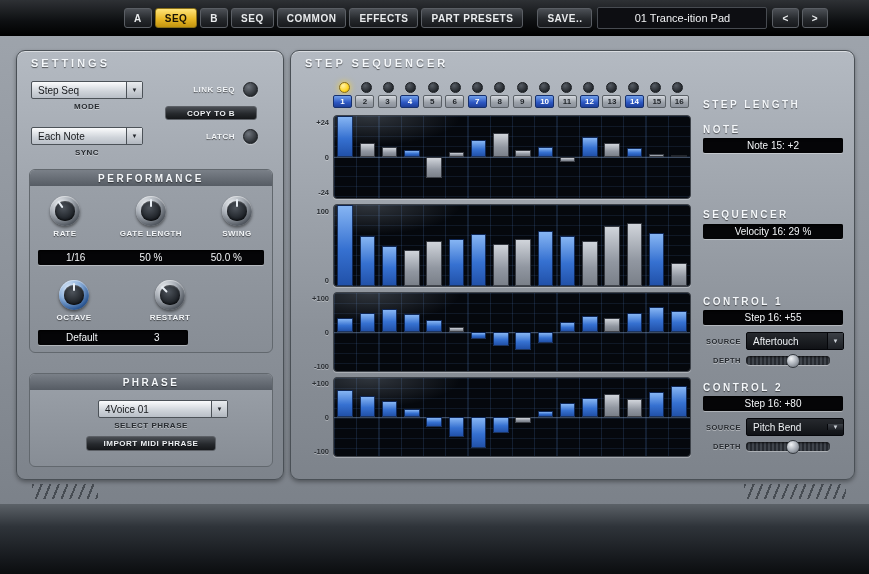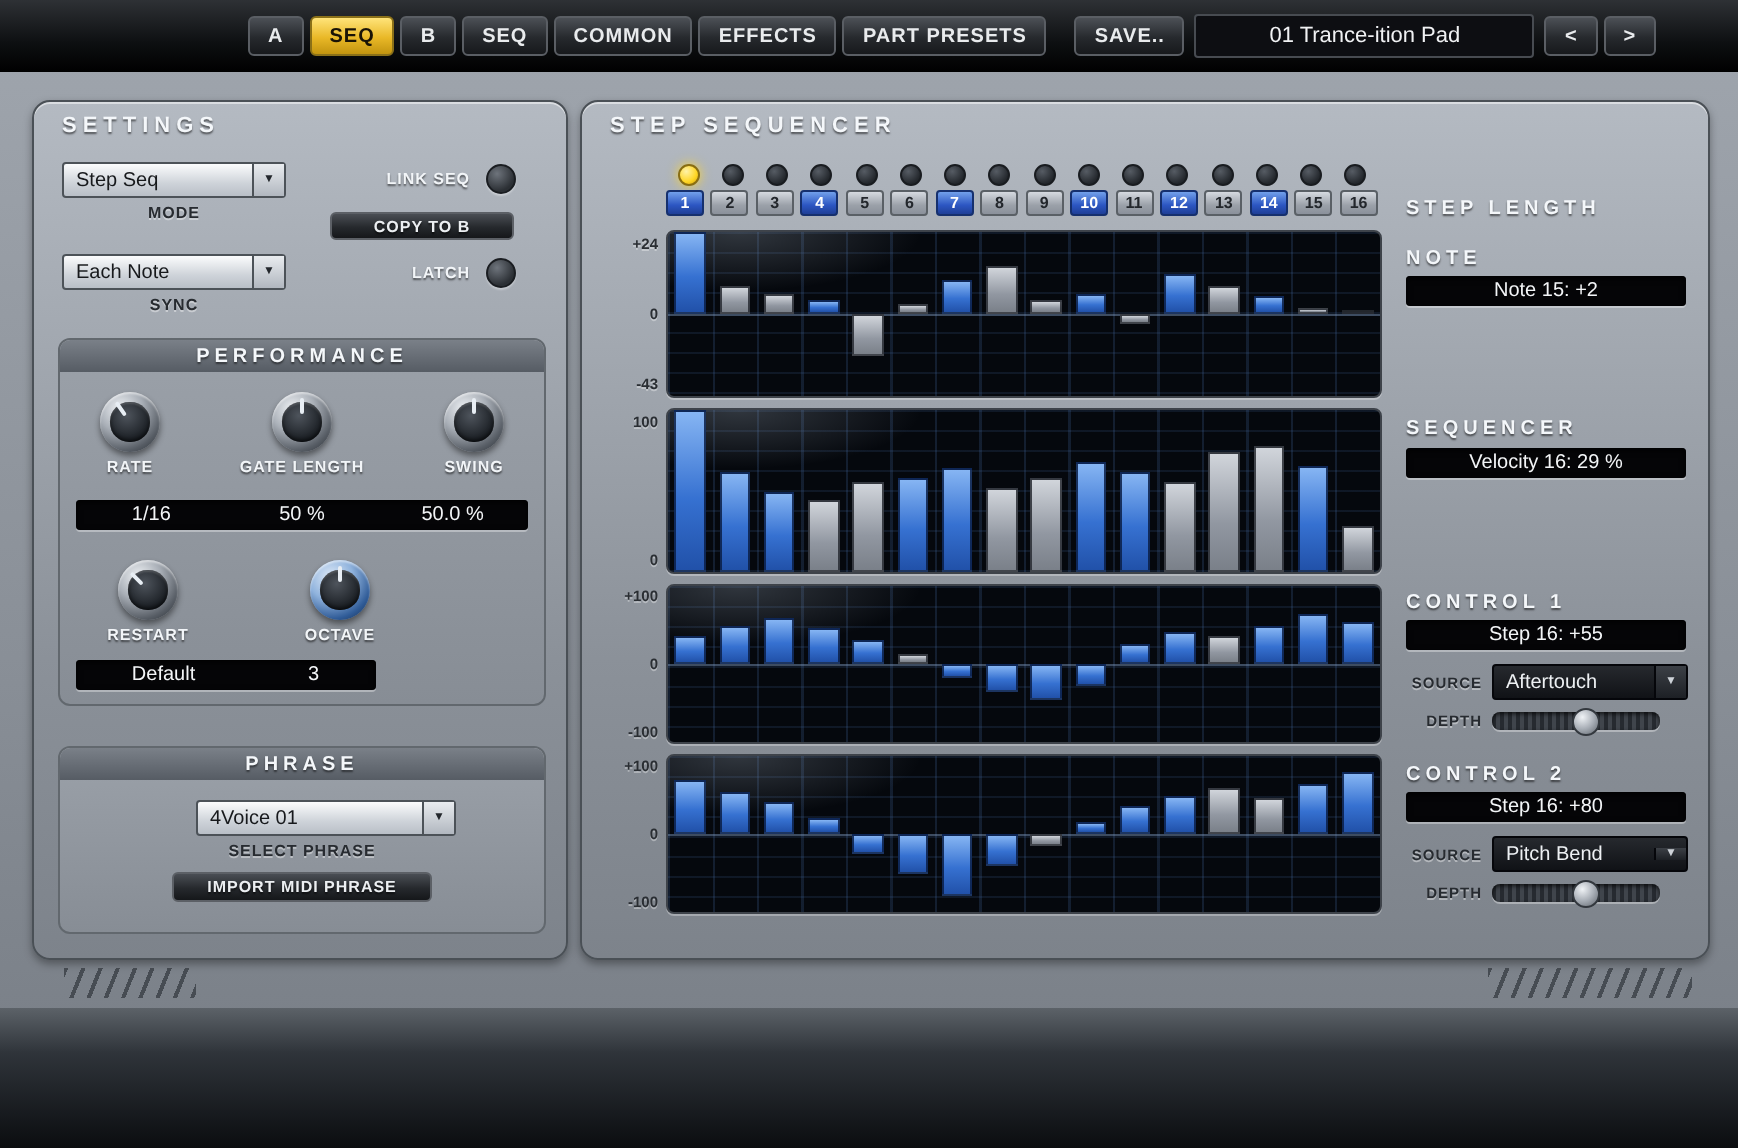--- a/index.html
+++ b/index.html
@@ -174,32 +174,32 @@
       </div>
 
       <div class="lcd" style="left:8px;top:80px;width:226px;height:15px;">
         <span style="flex:1;">1/16</span>
         <span style="flex:1;">50 %</span>
         <span style="flex:1;">50.0 %</span>
       </div>
 
       <div style="position:absolute;left:12px;top:110px;width:160px;display:flex;justify-content:space-between;">
         <div class="kcell" style="width:64px;">
+          <div class="knob k30 blue" style="--a:0deg;">
+              <div class="cap"></div>
+              <div class="pointer"></div>
+            </div>
+          <div class="lbl-w">OCTAVE</div>
+        </div>
+        <div class="kcell" style="width:64px;">
           <div class="knob k30" style="--a:-45deg;">
               <div class="cap"></div>
               <div class="pointer"></div>
             </div>
           <div class="lbl-w">RESTART</div>
-        </div>
-        <div class="kcell" style="width:64px;">
-          <div class="knob k30 blue" style="--a:0deg;">
-              <div class="cap"></div>
-              <div class="pointer"></div>
-            </div>
-          <div class="lbl-w">OCTAVE</div>
         </div>
       </div>
 
       <div class="lcd" style="left:8px;top:160px;width:150px;height:15px;">
         <span style="flex:1.4;">Default</span>
         <span style="flex:1;">3</span>
       </div>
     </div>
 
     <div class="subpanel" style="left:12px;top:322px;width:242px;height:92px;">
@@ -250,21 +250,21 @@
         <div class="step-btn">13</div>
         <div class="step-btn on">14</div>
         <div class="step-btn">15</div>
         <div class="step-btn">16</div>
       </div>
 
     <div class="graph-row" style="left:16px;top:64px;height:84px;">
       <div class="gutter">
           <span class="tick" style="top: 8%;">+24</span>
           <span class="tick" style="top: 50%;">0</span>
-          <span class="tick" style="top: 92%;">-43</span>
+          <span class="tick" style="top: 92%;">-24</span>
         </div>
       <div class="plot">
           <div class="zero" style="top: 50%;"></div>
           <div class="bar b" style="left: 0.9375%; width: 4.375%; top: 0%; height: 50%;"></div>
           <div class="bar g" style="left: 7.1875%; width: 4.375%; top: 33.3333%; height: 16.6667%;"></div>
           <div class="bar g" style="left: 13.4375%; width: 4.375%; top: 37.5%; height: 12.5%;"></div>
           <div class="bar b" style="left: 19.6875%; width: 4.375%; top: 41.6667%; height: 8.33333%;"></div>
           <div class="bar g" style="left: 25.9375%; width: 4.375%; top: 50%; height: 25%;"></div>
           <div class="bar g" style="left: 32.1875%; width: 4.375%; top: 43.75%; height: 6.25%;"></div>
           <div class="bar b" style="left: 38.4375%; width: 4.375%; top: 29.1667%; height: 20.8333%;"></div>

